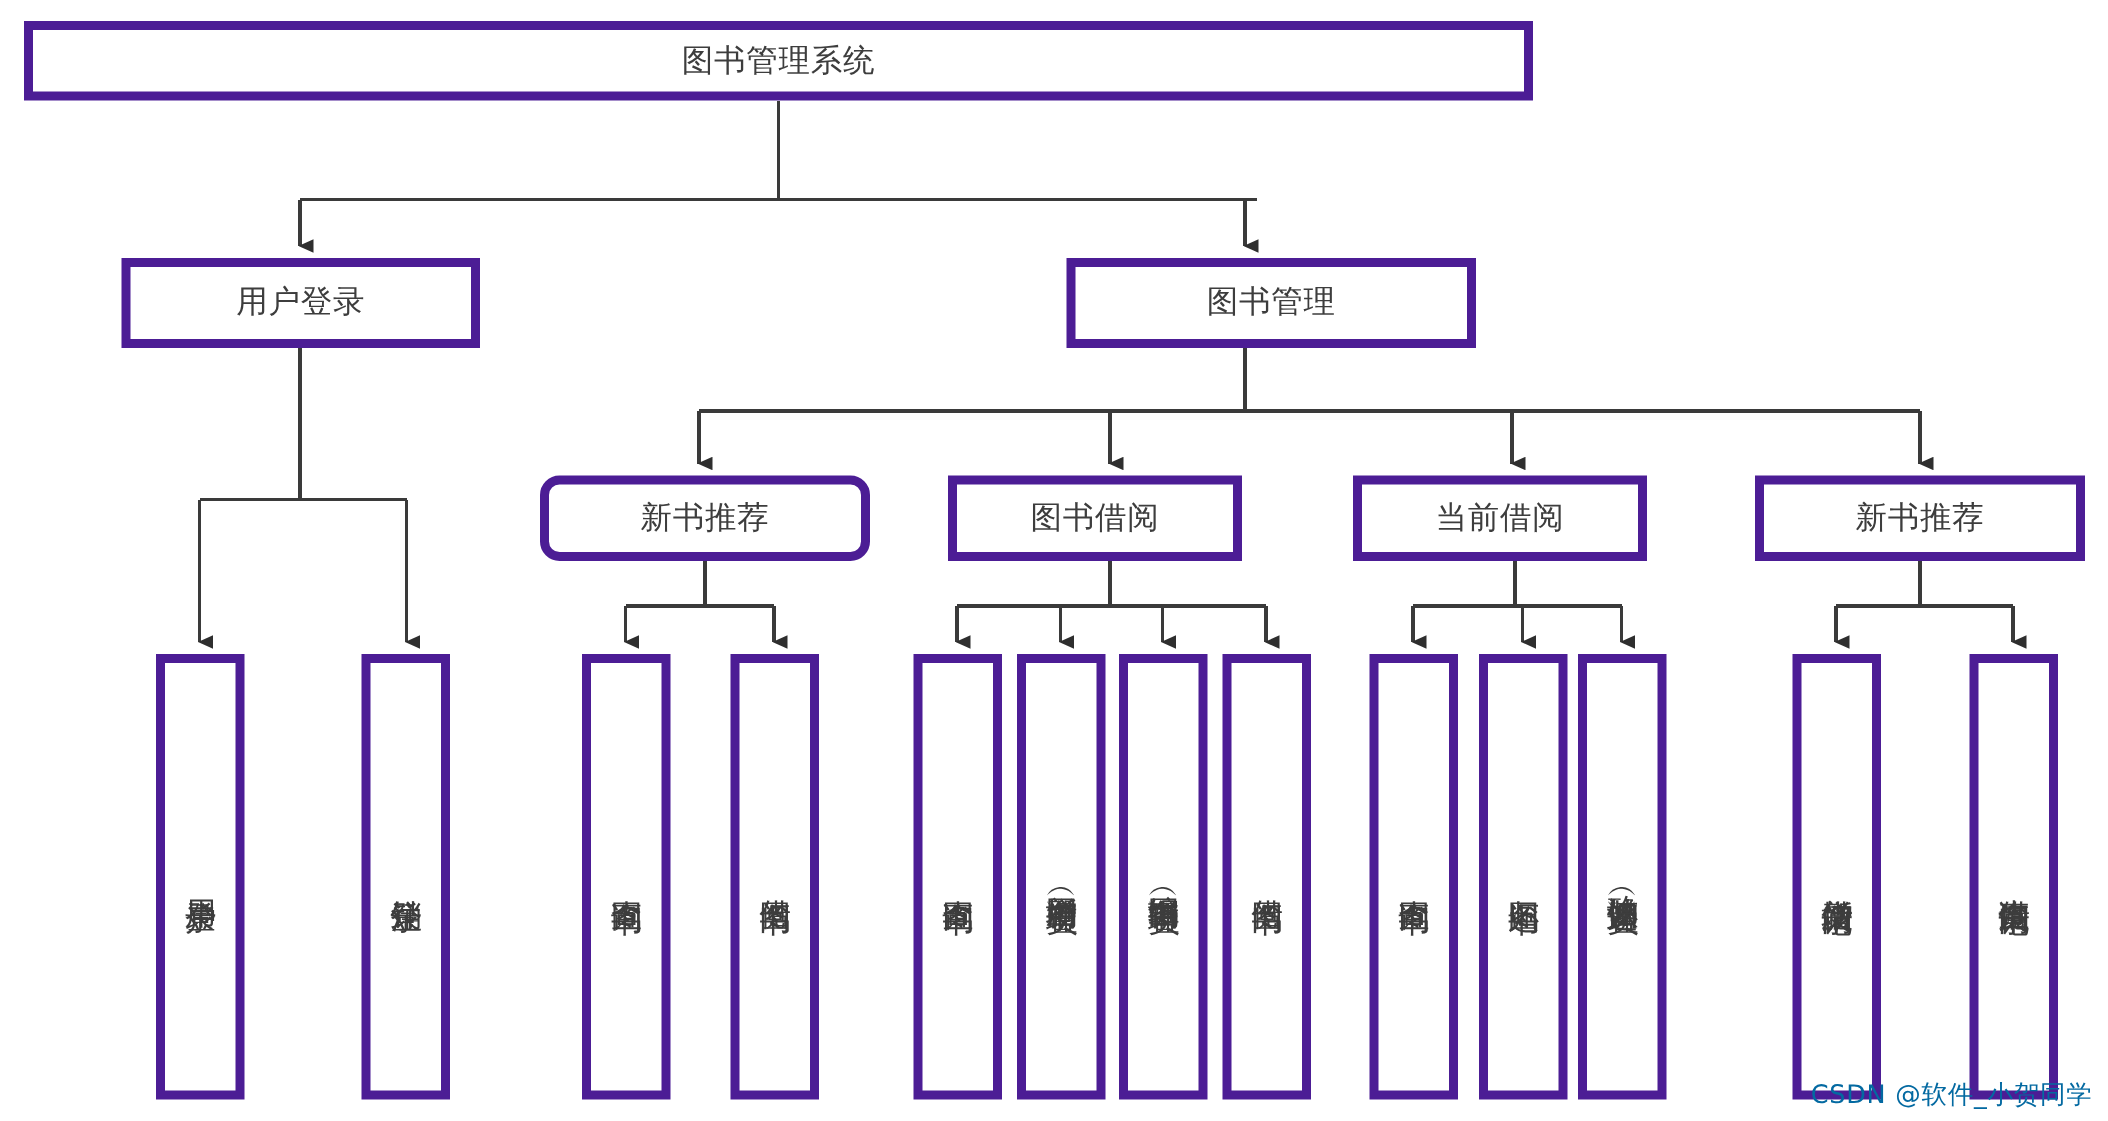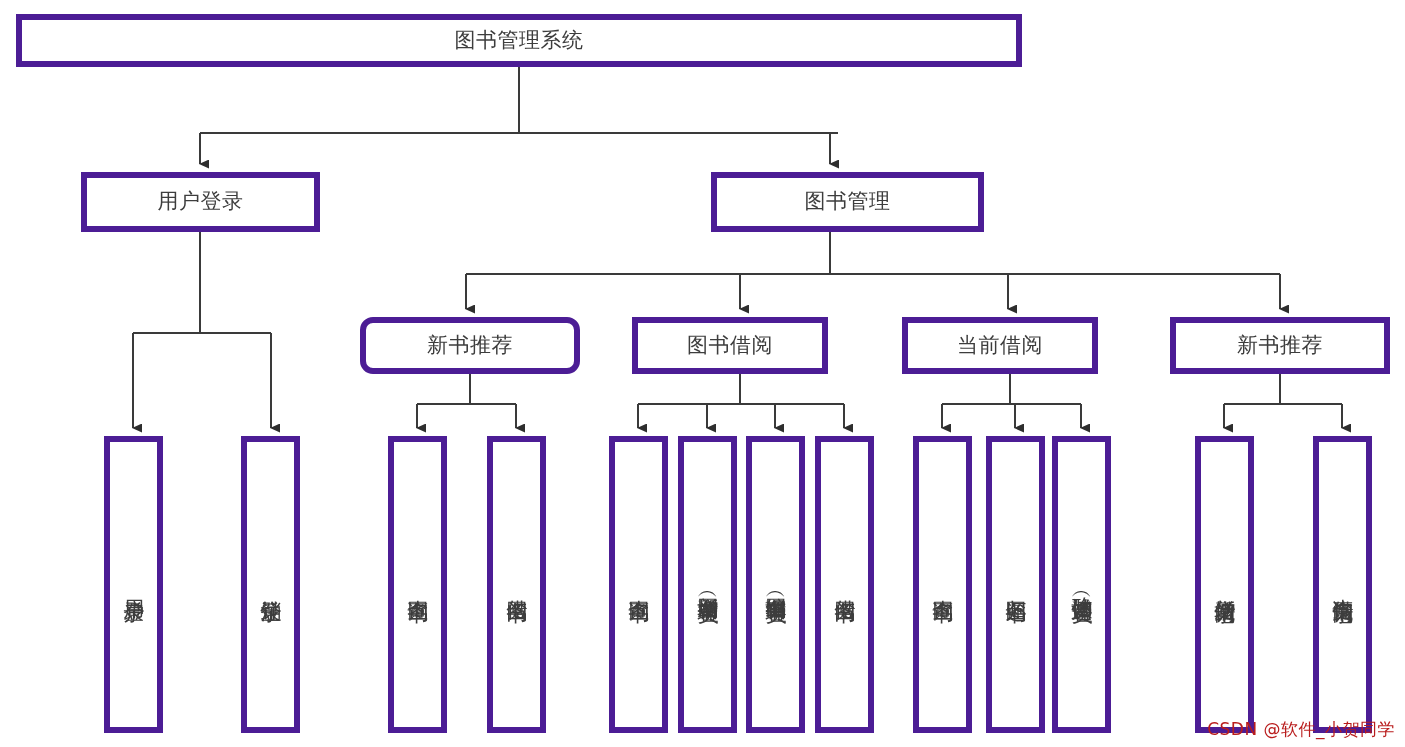--- a/index.html
+++ b/index.html
@@ -55,21 +55,21 @@
   }
   .node.vertical .node-label {
     writing-mode: vertical-rl;
     text-orientation: upright;
   }
   #watermark {
     position: absolute;
     right: 10px;
     bottom: 6px;
     font-size: 17px;
-    color: #b91c1c;
+    color: #0369a1;
     white-space: nowrap;
     letter-spacing: 0.5px;
     font-family: "DejaVu Sans", "Liberation Sans", sans-serif;
   }
 </style>
 </head>
 <body>
 
 <div id="canvas">
 

